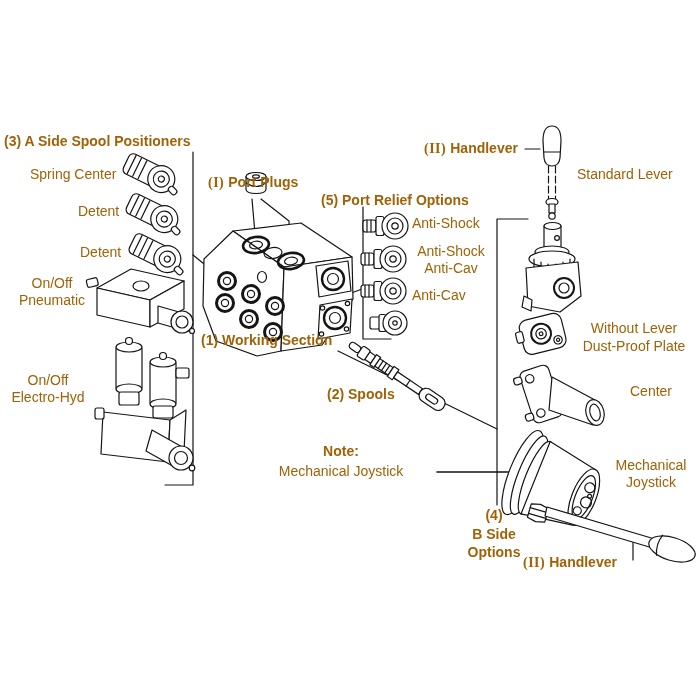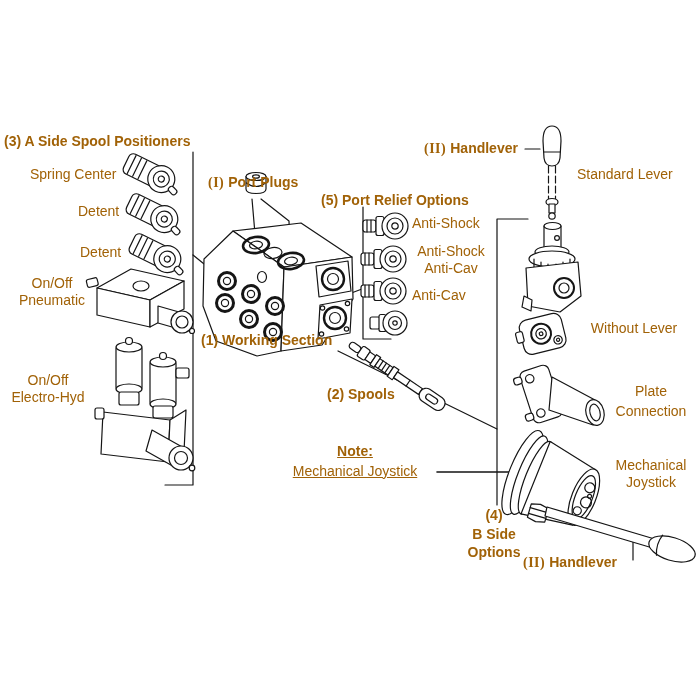--- a/index.html
+++ b/index.html
@@ -305,33 +305,33 @@
 
   <div class="lbl" style="left:424px;top:140px;">
     <span class="rn">(II)</span><span class="b">Handlever</span>
   </div>
 
   <div class="lbl" style="left:577px;top:166px;">Standard Lever</div>
 
 
   <div class="lbl ctr lh175" style="left:571px;top:320px;width:126px;">
     <div>Without Lever</div>
+    <div>Dust-Proof Plate</div>
   </div>
 
   <div class="lbl ctr lh20" style="left:601px;top:381px;width:100px;">
-    <div>Plate</div>
-    <div>Connection</div>
+    <div>Center</div>
   </div>
 
   <div class="lbl ctr lh17" style="left:601px;top:457px;width:100px;">
     <div>Mechanical</div>
     <div>Joystick</div>
   </div>
 
-  <div class="lbl ctr lh195" style="left:250px;top:442px;width:210px;text-decoration:underline;">
+  <div class="lbl ctr lh195" style="left:236px;top:442px;width:210px;">
     <div class="b">Note:</div>
     <div>Mechanical Joystick</div>
   </div>
 
   <div class="lbl ctr b lh185" style="left:454px;top:506px;width:80px;">
     <div>(4)</div>
     <div>B Side</div>
     <div>Options</div>
   </div>
 

